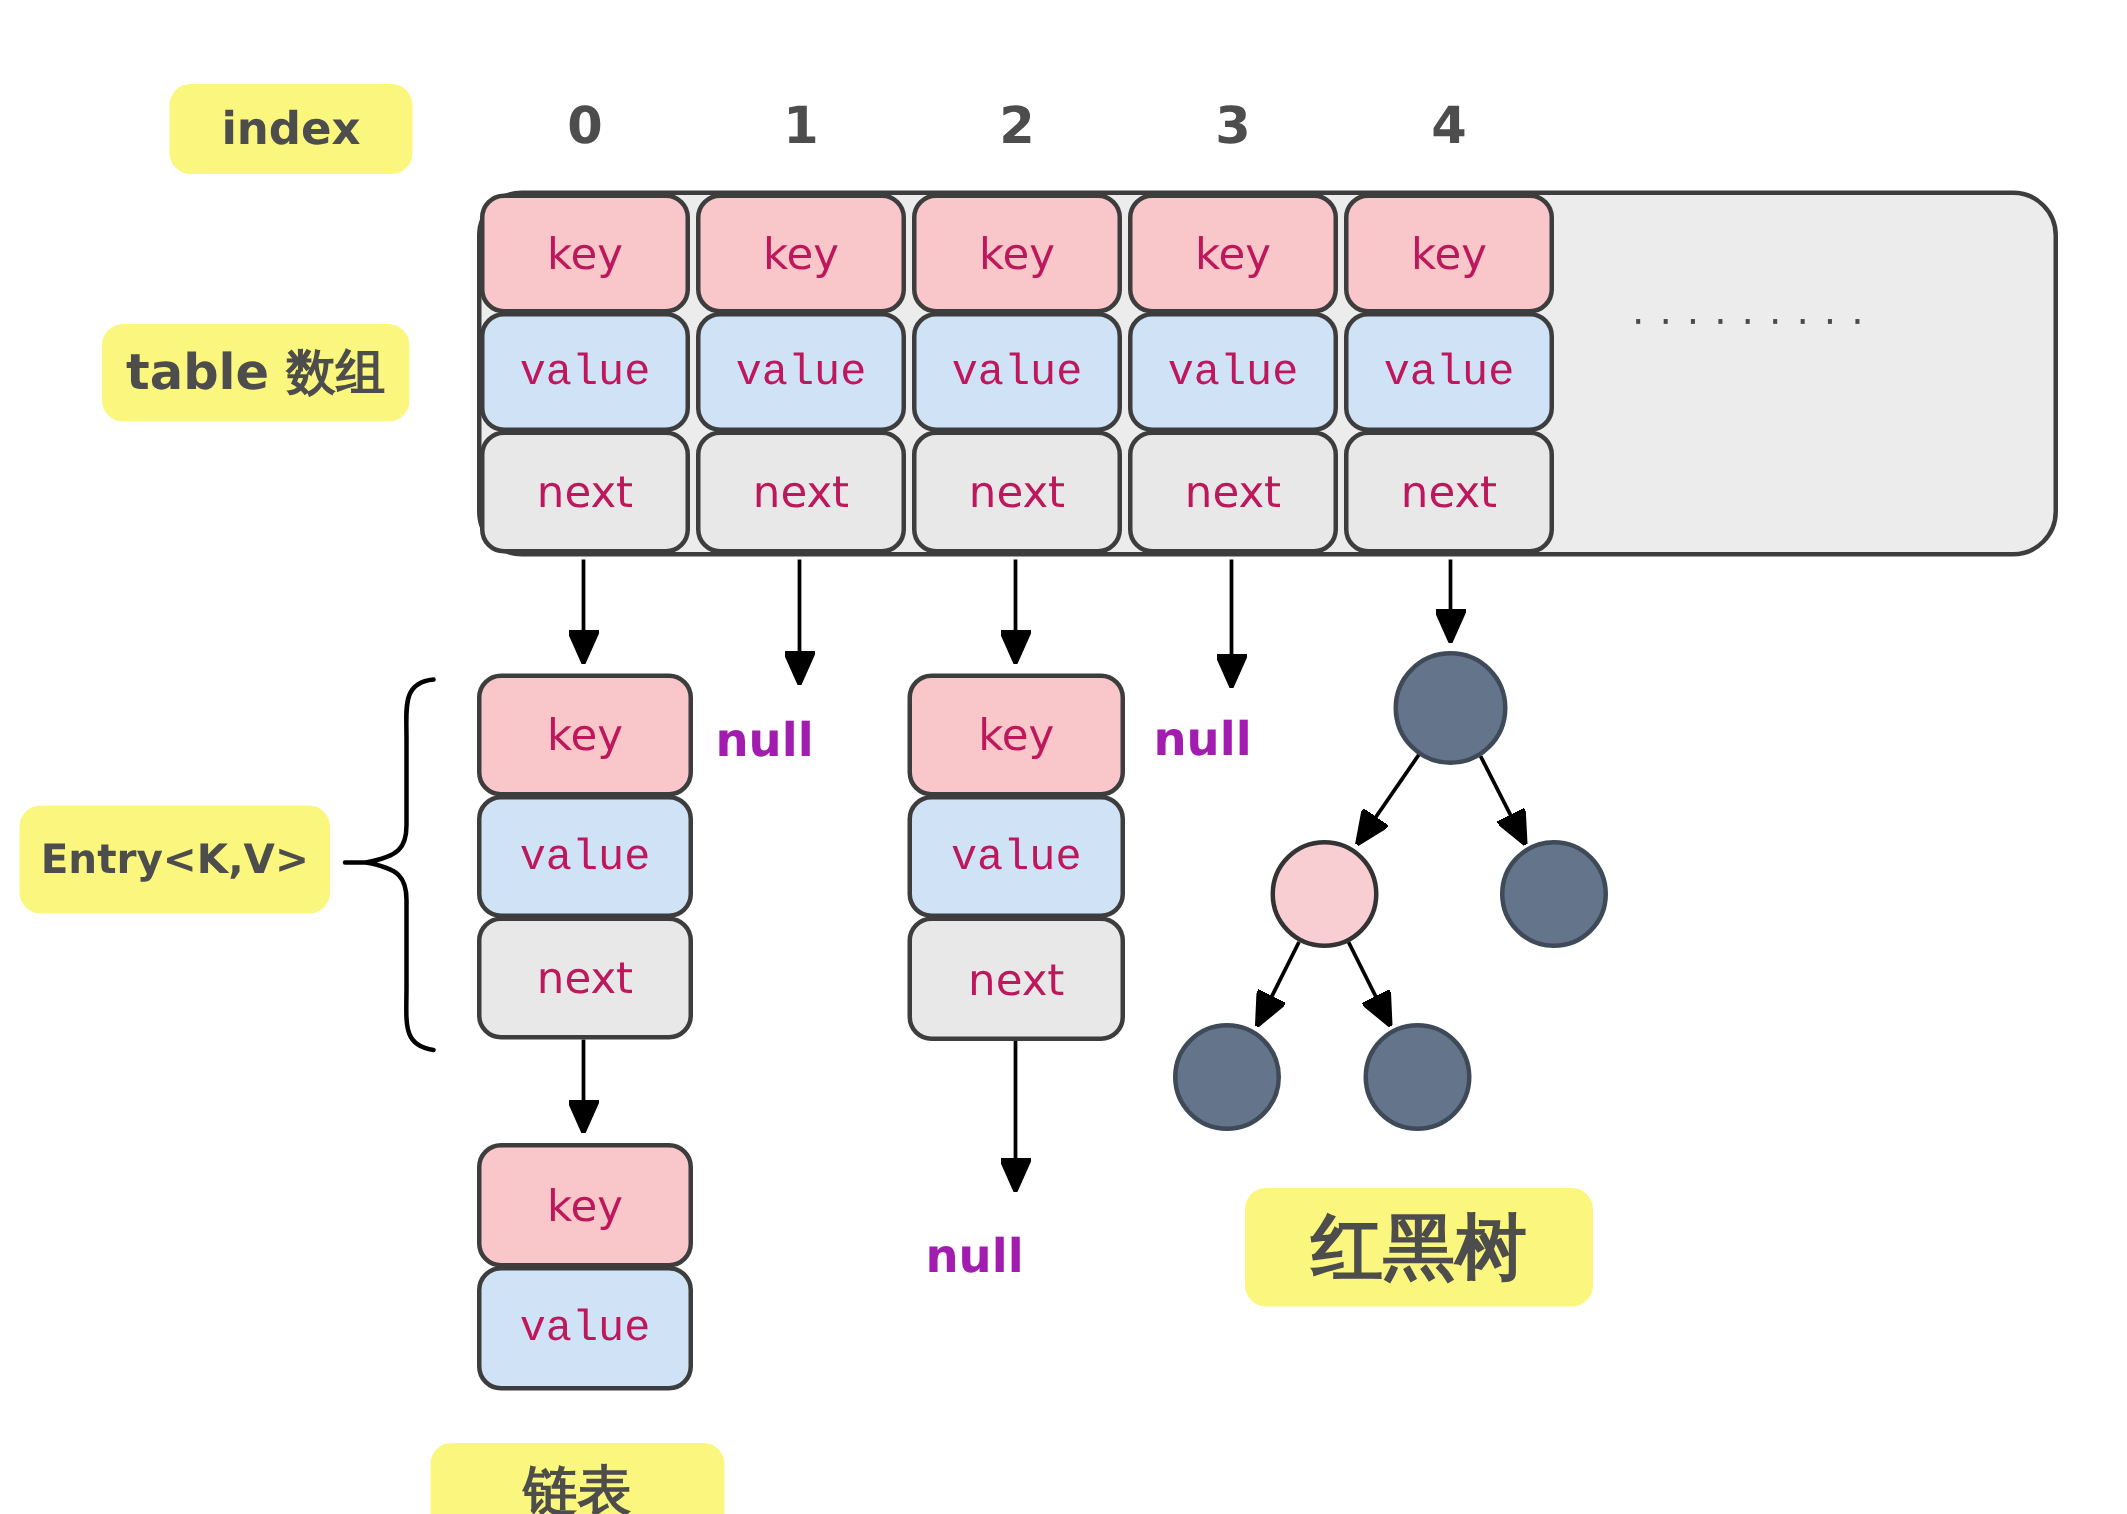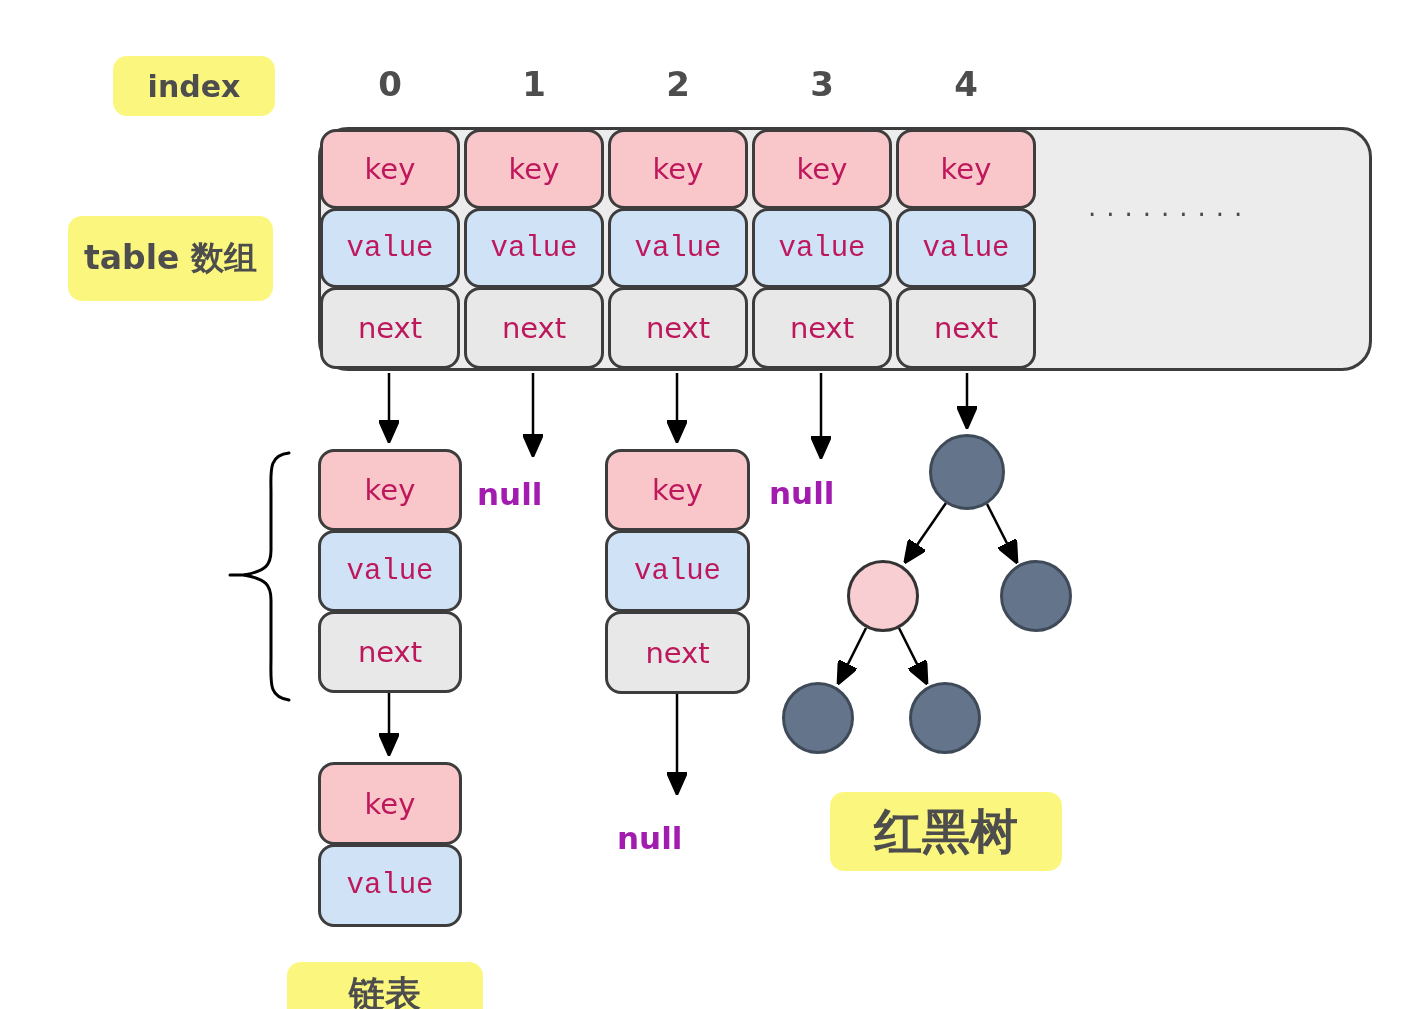--- a/index.html
+++ b/index.html
@@ -111,21 +111,22 @@
     <line x1="946" y1="459" x2="906" y2="517" stroke-width="2.5" marker-end="url(#arrow)"></line>
     <line x1="987" y1="460" x2="1016" y2="517" stroke-width="2.5" marker-end="url(#arrow)"></line>
     <line x1="866" y1="584" x2="839" y2="638" stroke-width="2.5" marker-end="url(#arrow)"></line>
     <line x1="899" y1="584" x2="926" y2="638" stroke-width="2.5" marker-end="url(#arrow)"></line>
 
     <path d="M 289 409 C 268 411, 271 428, 271 448 L 271 506 C 271 521, 266 527, 244 531 C 266 535, 271 541, 271 556 L 271 614 C 271 638, 268 653, 289 656" fill="none" stroke-width="3" stroke-linecap="round"></path>
     <line x1="230" y1="531" x2="246" y2="531" stroke-width="3" stroke-linecap="round"></line>
   </svg>
 
   <div class="abs hl layer2" style="left:113px; top:12px; width:162px; height:60px; font-size:30px;">index</div>
-  <div class="abs hl layer2" style="left:68px; top:172px; width:205px; height:85px; font-size:33px;">table 数组</div>
+  <div class="abs hl layer2" style="left:68px; top:172px; width:205px; height:65px; font-size:33px;">table 数组</div>
+  <div class="abs hl layer2" style="left:13px; top:493px; width:207px; height:72px; font-size:27px;">Entry&lt;K,V&gt;</div>
   <div class="abs hl layer2" style="left:830px; top:748px; width:232px; height:79px; font-size:48px;">红黑树</div>
   <div class="abs hl layer2" style="left:287px; top:918px; width:196px; height:64px; font-size:36px;">链表</div>
 
   <div class="abs index-num layer2" style="left:390px; top:20px;">0</div>
   <div class="abs index-num layer2" style="left:534px; top:20px;">1</div>
   <div class="abs index-num layer2" style="left:678px; top:20px;">2</div>
   <div class="abs index-num layer2" style="left:822px; top:20px;">3</div>
   <div class="abs index-num layer2" style="left:966px; top:20px;">4</div>
 
   <div class="abs table-box layer2" style="left:318px; top:83px; width:1054px; height:244px;"></div>

